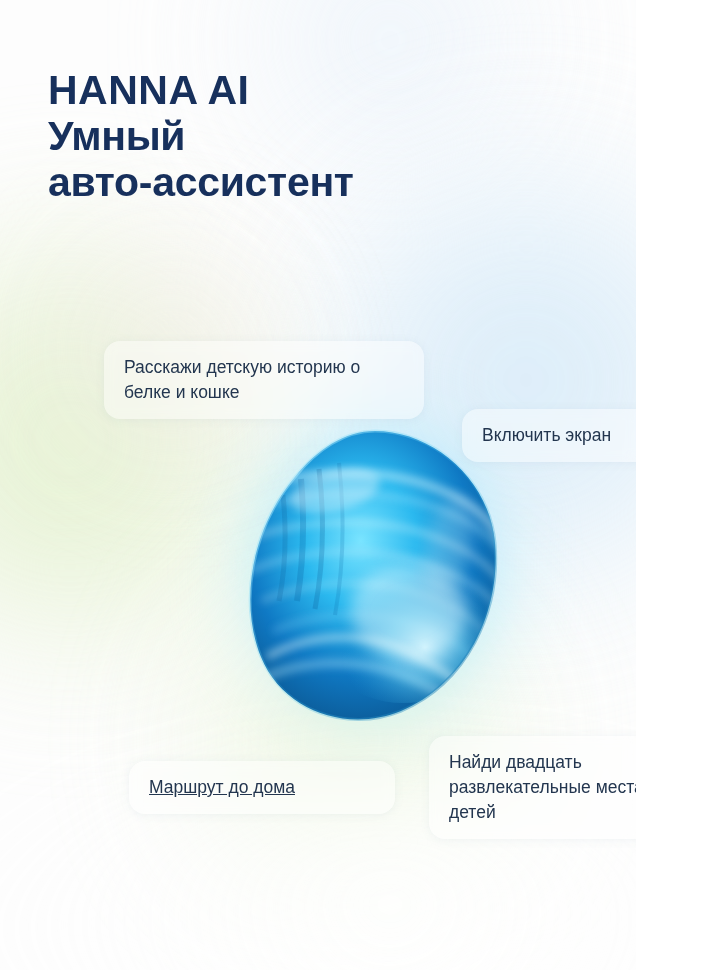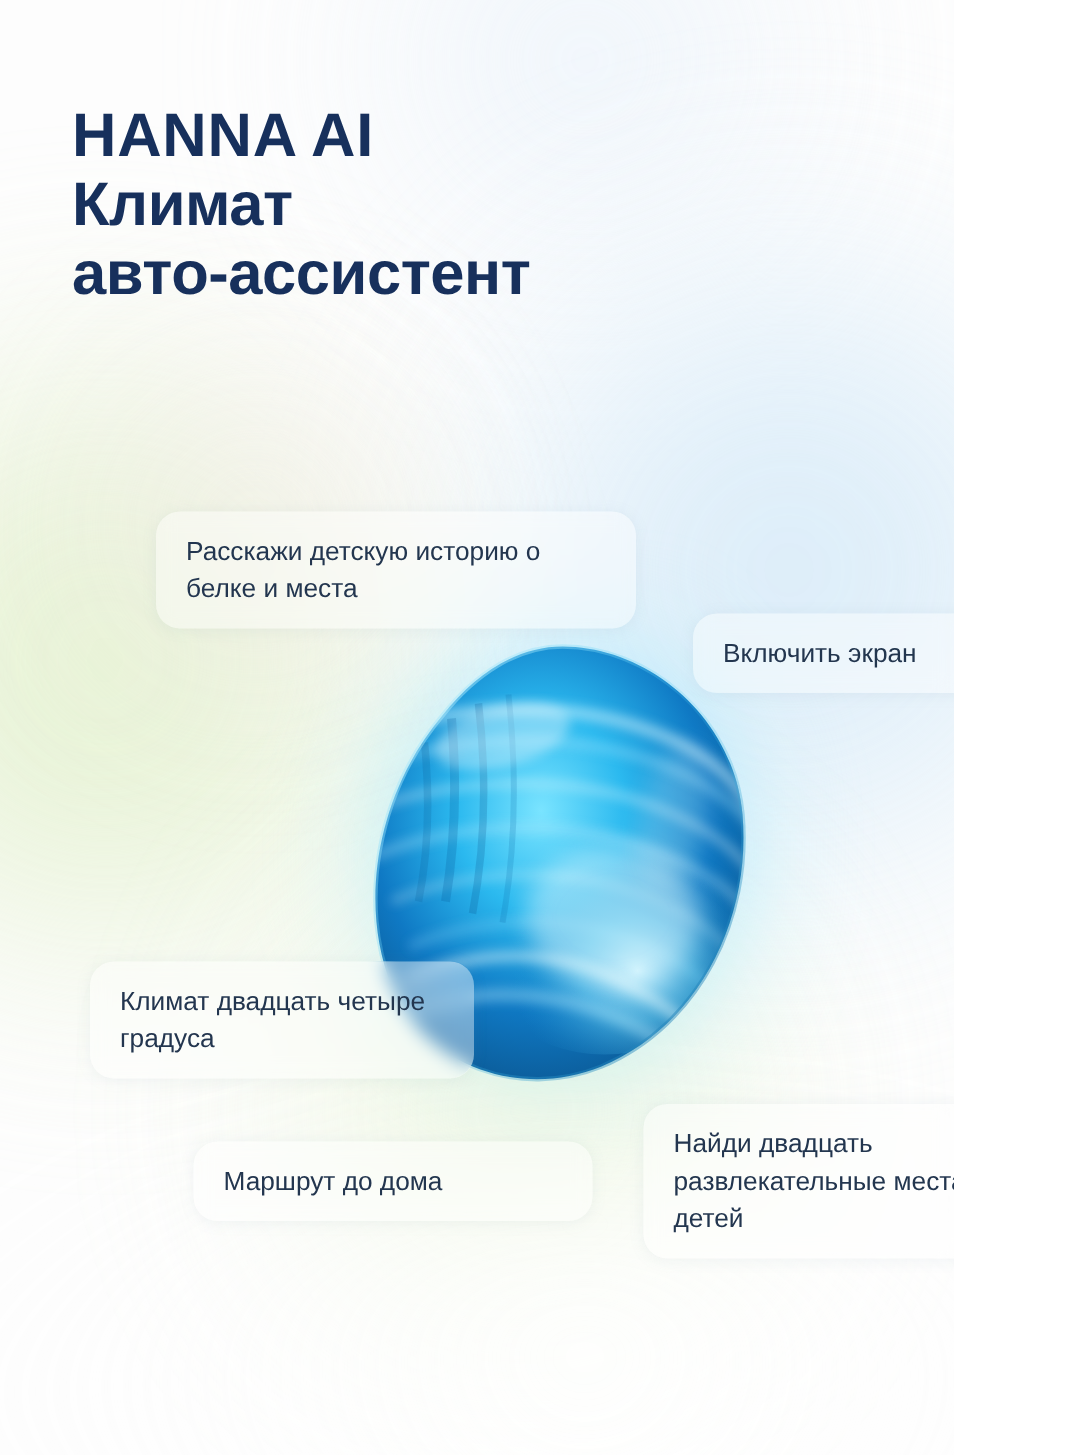--- a/index.html
+++ b/index.html
@@ -129,41 +129,41 @@
     line-height: 1.42;
     backdrop-filter: blur(6px);
     -webkit-backdrop-filter: blur(6px);
     box-shadow: 0 1px 10px rgba(120,150,170,0.10);
   }
   .bubble.b1 { left: 104px; top: 341px; width: 280px; }
   .bubble.b2 { left: 462px; top: 409px; width: 190px; }
   .bubble.b3 { left: 36px;  top: 497px; width: 216px; }
   .bubble.b4 { left: 489px; top: 556px; width: 200px; }
   .bubble.b5 { left: 60px;  top: 641px; width: 216px; }
-  .bubble.b6 { left: 129px; top: 761px; width: 226px; }
+  .bubble.b6 { left: 129px; top: 761px; width: 226px; text-decoration: underline; }
   .bubble.b7 { left: 429px; top: 736px; width: 232px; }
 
   .bubble .txt { display: block; }
 </style>
 </head>
 <body>
 
 <div class="poster">
 
   <div class="bg-base"></div>
   <div class="bg-blob blob-blue-top"></div>
   <div class="bg-blob blob-blue-right"></div>
   <div class="bg-blob blob-green-left"></div>
   <div class="bg-blob blob-green-bottom"></div>
   <div class="bg-blob blob-pink"></div>
   <div class="bg-blob blob-white-bottom"></div>
 
   <div class="heading">
     <div class="line line-1">HANNA AI</div>
-    <div class="line line-2">Климат</div>
+    <div class="line line-2">Умный</div>
     <div class="line line-3">авто-ассистент</div>
   </div>
 
   <div class="orb-wrap">
     <div class="orb-glow"></div>
     <svg class="orb" viewBox="0 0 265 300" xmlns="http://www.w3.org/2000/svg">
       <defs>
         <radialGradient id="gBody" cx="45%" cy="38%" r="72%">
           <stop offset="0%" stop-color="#7ae4ff"></stop>
           <stop offset="32%" stop-color="#2bb9ef"></stop>
@@ -236,28 +236,25 @@
       <path d="M132 6
                C188 6 246 52 252 118
                C258 186 224 258 158 286
                C104 308 40 286 18 232
                C-4 178 8 104 52 52
                C74 24 102 6 132 6 Z" fill="none" stroke="url(#gRim)" stroke-width="3" opacity="0.75"></path>
     </svg>
   </div>
 
   <div class="bubble b1">
-    <span class="txt">Расскажи детскую историю о белке и места</span>
+    <span class="txt">Расскажи детскую историю о белке и кошке</span>
   </div>
   <div class="bubble b2">
     <span class="txt">Включить экран</span>
   </div>
-  <div class="bubble b5">
-    <span class="txt">Климат двадцать четыре градуса</span>
-  </div>
   <div class="bubble b6">
     <span class="txt">Маршрут до дома</span>
   </div>
   <div class="bubble b7">
     <span class="txt">Найди двадцать развлекательные места для детей</span>
   </div>
 
 </div>
 
 </body></html>

